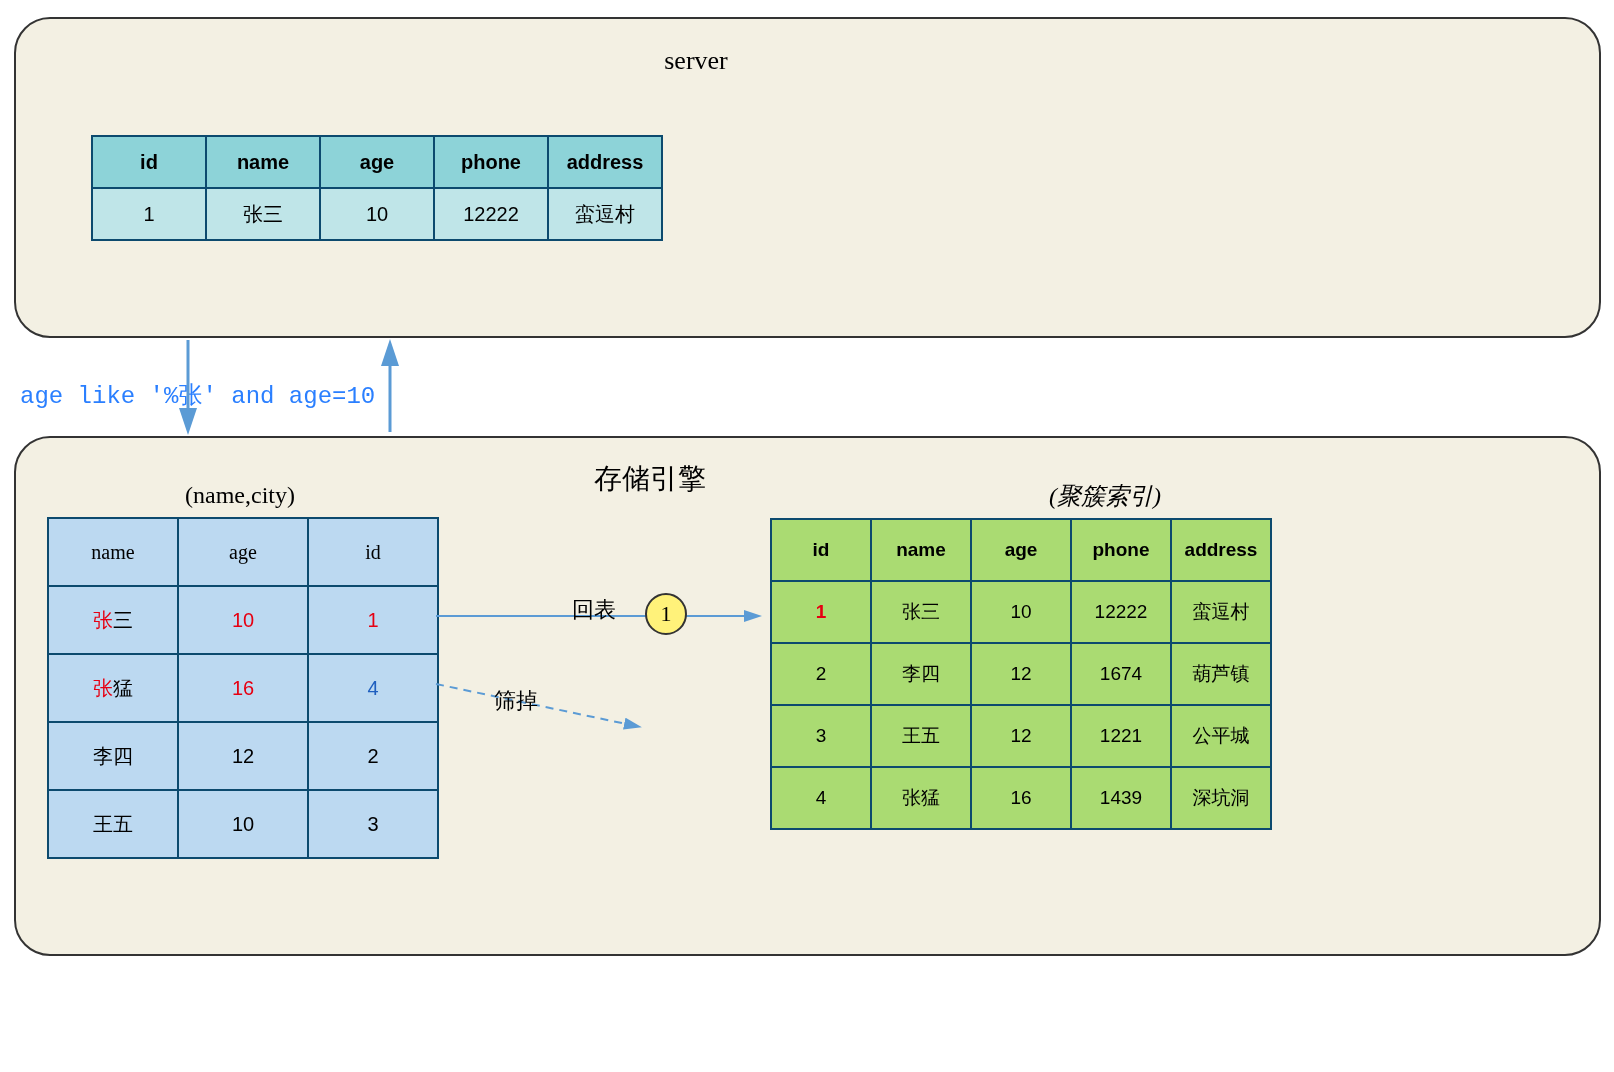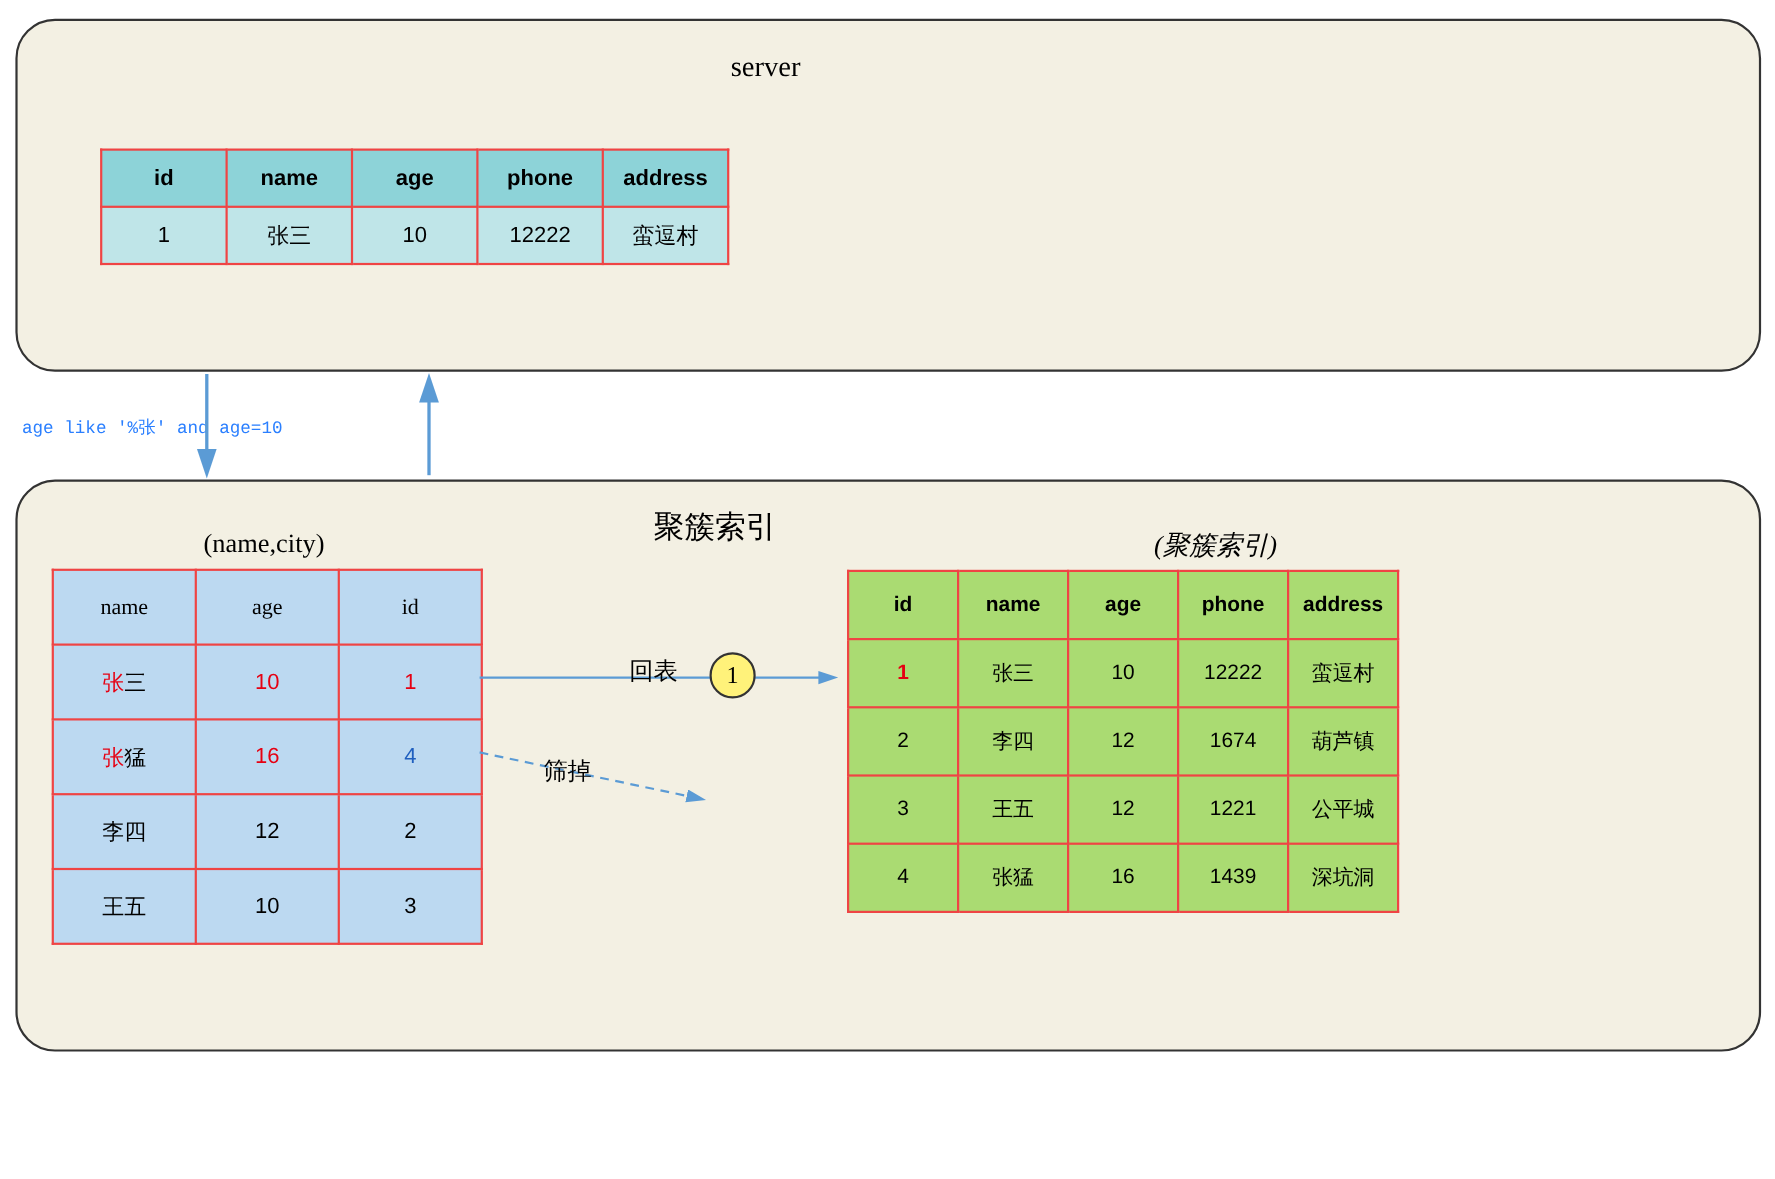--- a/index.html
+++ b/index.html
@@ -1,35 +1,35 @@
 <!DOCTYPE html>
 <html><head>
 <meta charset="utf-8">
 <style>
   html,body{margin:0;padding:0;background:#ffffff;font-family:"Microsoft YaHei","PingFang SC",Arial,sans-serif;}
   .canvas{position:relative;width:1614px;height:1072px;}
   .box{position:absolute;background:#f3f0e3;border:2px solid #333;border-radius:36px;}
   .title{position:absolute;font-family:"SimSun","Songti SC",serif;font-size:26px;color:#000;text-align:center;}
   table{border-collapse:collapse;position:absolute;}
-  th,td{border:2px solid #ef4444;text-align:center;}
+  th,td{border:2px solid #0c4a6e;text-align:center;}
   
   .tbl-server th,.tbl-server td{width:110px;height:48px;font-size:20px;}
   .tbl-server th{background:#8dd3d8;font-weight:bold;}
   .tbl-server td{background:#bfe5e8;}
   
   .tbl-secondary th,.tbl-secondary td{width:126px;height:64px;font-size:20px;}
   .tbl-secondary th{background:#bcd9f1;font-weight:normal;font-family:"SimSun","Songti SC",serif;}
   .tbl-secondary td{background:#bcd9f1;}
   
   .tbl-clustered th,.tbl-clustered td{width:96px;height:58px;font-size:19px;}
   .tbl-clustered th{background:#aadb72;font-weight:bold;}
   .tbl-clustered td{background:#aadb72;}
   .red{color:#e60012;}
   .blue{color:#1f5fbf;}
-  .query{position:absolute;color:#2a7fff;font-family:"Courier New",monospace;font-size:16px;text-align:center;}
+  .query{position:absolute;color:#2a7fff;font-family:"Courier New",monospace;font-size:24px;text-align:center;}
   .lbl{position:absolute;font-family:Liberation Mono, monospace;font-size:22px;color:#000;}
   .circle{position:absolute;width:38px;height:38px;border:2px solid #333;border-radius:50%;background:#fff27a;display:flex;align-items:center;justify-content:center;font-size:22px;font-family:"SimSun","Songti SC",serif;}
   svg{position:absolute;overflow:visible;}
 </style>
 </head>
 <body>
 
 <div class="canvas">
 
   <div class="box" style="left:14px;top:17px;width:1583px;height:317px;"></div>
@@ -63,21 +63,21 @@
         </marker>
       </defs>
     <line x1="10" y1="0" x2="10" y2="86" stroke="#5b9bd5" stroke-width="3" marker-end="url(#ahblue)"></line>
   </svg>
 
   <svg style="left:380px;top:340px;width:30px;height:100px;">
     <line x1="10" y1="92" x2="10" y2="8" stroke="#5b9bd5" stroke-width="3" marker-end="url(#ahblue)"></line>
   </svg>
 
   <div class="box" style="left:14px;top:436px;width:1583px;height:516px;"></div>
-  <div class="title" style="left:570px;top:460px;width:160px;font-size:28px;">聚簇索引</div>
+  <div class="title" style="left:570px;top:460px;width:160px;font-size:28px;">存储引擎</div>
 
   <div class="title" style="left:140px;top:482px;width:200px;font-size:24px;">(name,city)</div>
 
   <table class="tbl-secondary" style="left:47px;top:517px;">
     <tbody>
         <tr>
       <th>name</th>
       <th>age</th>
       <th>id</th>
     </tr>

